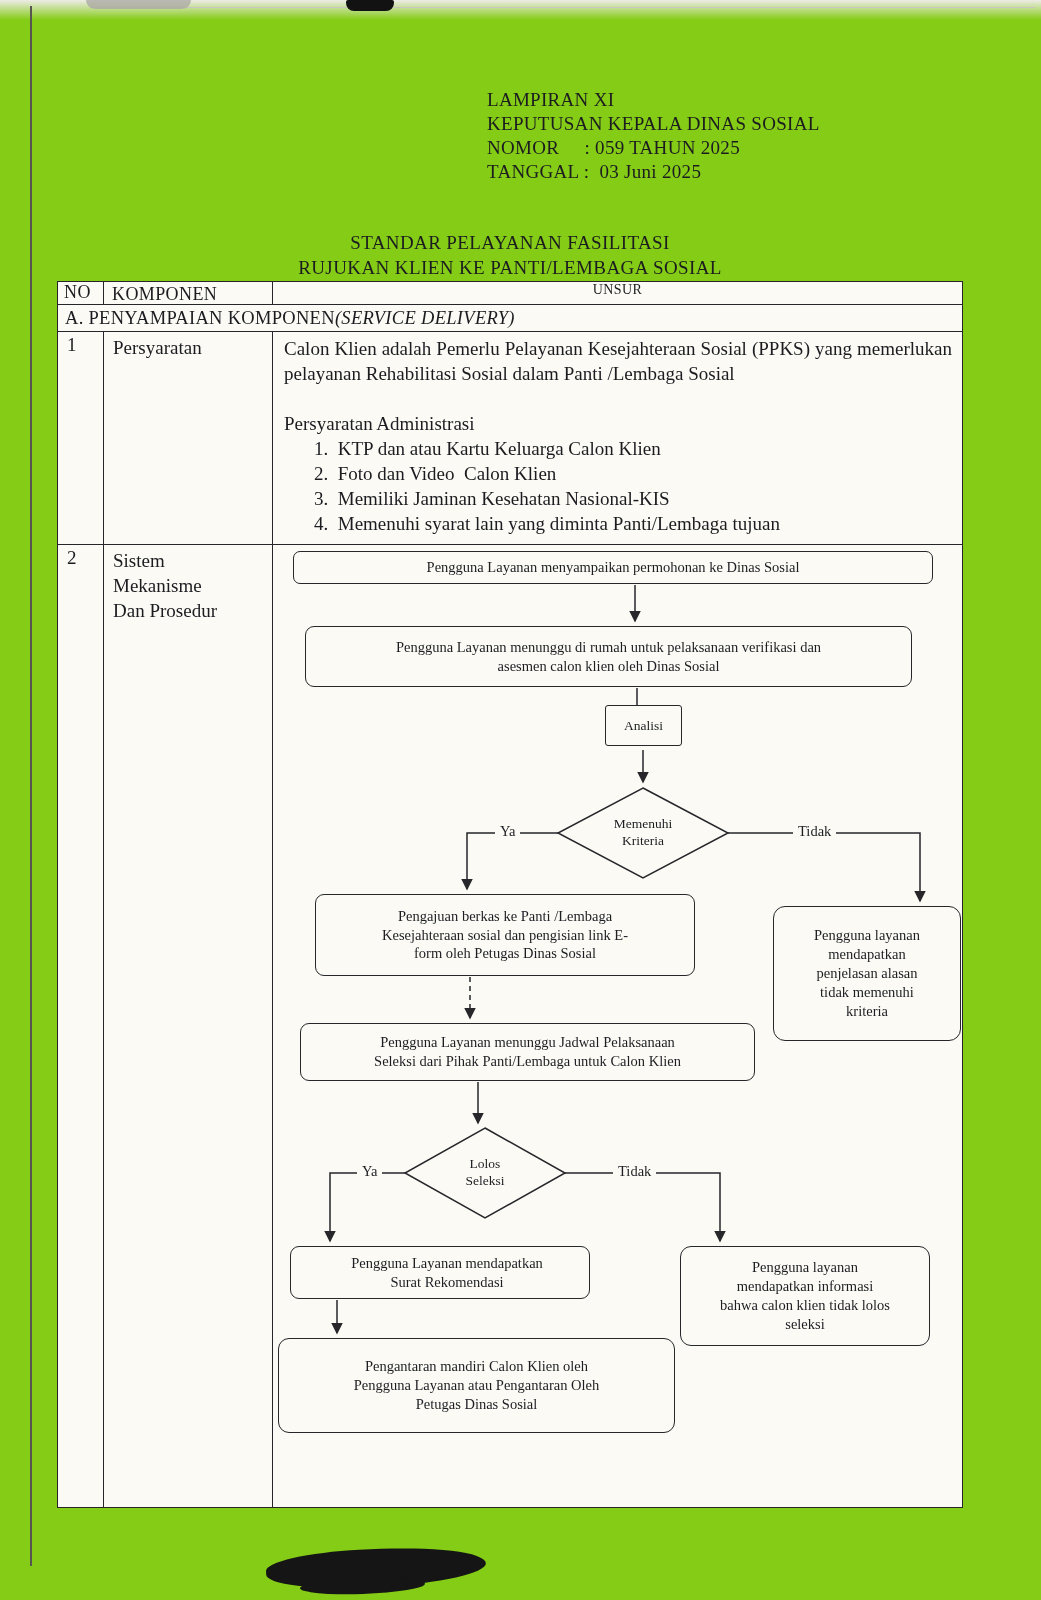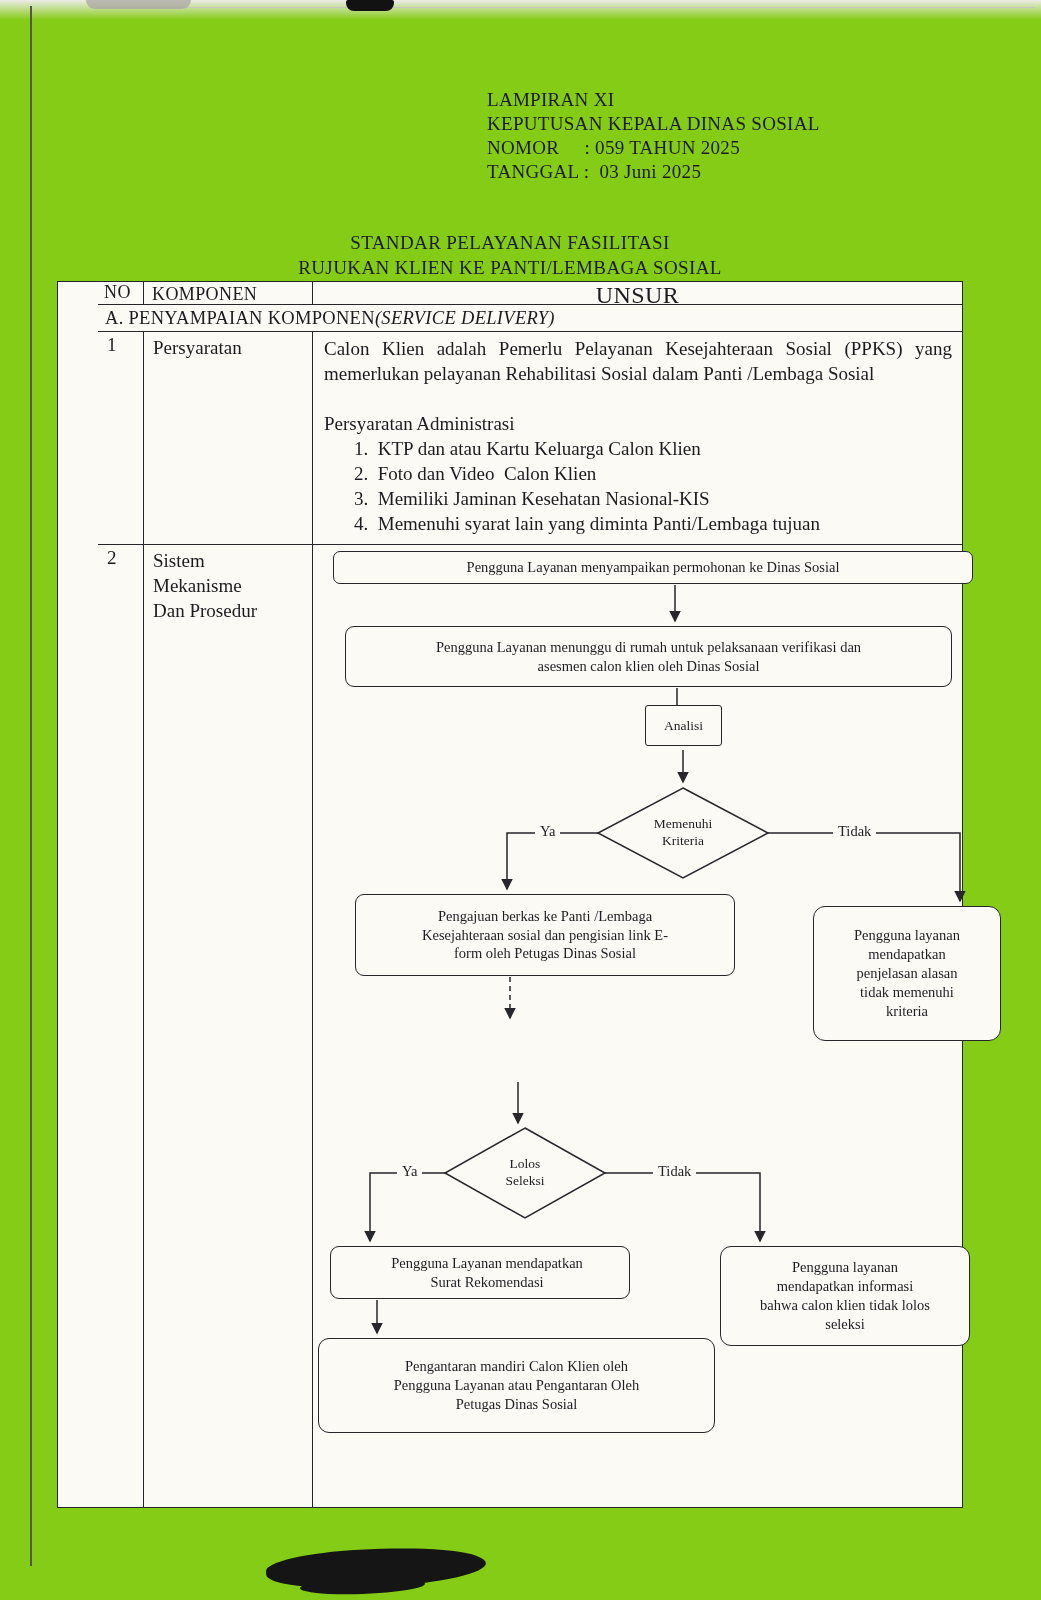--- a/index.html
+++ b/index.html
@@ -26,29 +26,29 @@
 
   
   .hdr { position:absolute; left:487px; top:88px; font-size:19px; line-height:24px; }
   .hdr-line { white-space:pre; letter-spacing:.3px; }
 
   
   .doc-title { position:absolute; left:57px; top:230px; width:906px; text-align:center; font-size:19px; line-height:25px; letter-spacing:.4px; }
 
   
   .doc-table { position:absolute; left:57px; top:281px; width:906px; border:1.6px solid #26262a; background:#fbfaf5; }
-  .t-row { display:flex; border-bottom:1.4px solid #26262a;margin-left:40px; }
+  .t-row { display:flex; border-bottom:1.4px solid #26262a; }
   .t-row.last { border-bottom:none; }
   .c-no   { width:46px;  border-right:1.4px solid #26262a; font-size:19px; padding:2px 0 0 9px; }
   .c-komp { width:169px; border-right:1.4px solid #26262a; font-size:19px; padding:3px 8px 0 9px; line-height:25px; }
   .c-unsur{ flex:1; position:relative; }
   .t-head { height:23px; }
   .t-head .c-no   { font-size:18px; padding:0 0 0 6px; letter-spacing:.4px; }
   .t-head .c-komp { font-size:18px; padding:0 0 0 8px; letter-spacing:.4px; }
-  .t-head .c-unsur{ font-size:24px; text-align:center; letter-spacing:.4px; }
+  .t-head .c-unsur{ font-size:14px; text-align:center; letter-spacing:.4px; }
   .t-section { height:27px; align-items:center; padding-left:7px; font-size:18.5px; letter-spacing:.3px; }
   .t-section .italic { font-style:italic; }
   .t-row1 { height:213px; }
   .t-row2 { height:962px; }
   .pre-line { white-space:pre-line; }
 
   .unsur-body { padding:4px 10px 0 11px; font-size:19px; line-height:25px; }
   .para { text-align:justify; }
   .spacer { height:25px; }
   .req-item { white-space:pre-wrap; margin-left:30px; }
@@ -167,20 +167,22 @@
           <div class="fc-box" style="left:42px; top:349px; width:380px; height:82px;">Pengajuan berkas ke Panti /Lembaga
 Kesejahteraan sosial dan pengisian link E-
 form oleh Petugas Dinas Sosial</div>
 
           <div class="fc-box" style="left:500px; top:361px; width:188px; height:135px; border-radius:12px;">Pengguna layanan
 mendapatkan
 penjelasan alasan
 tidak memenuhi
 kriteria</div>
 
+          <div class="fc-box" style="left:27px; top:478px; width:455px; height:58px;">Pengguna Layanan menunggu Jadwal Pelaksanaan
+Seleksi dari Pihak Panti/Lembaga untuk Calon Klien</div>
 
           <div class="fc-dtext" style="left:162px; top:608px; width:100px; height:40px;">Lolos
 Seleksi</div>
 
           <div class="fc-label" style="left:84px; top:618px;">Ya</div>
           <div class="fc-label" style="left:340px; top:618px;">Tidak</div>
 
           <div class="fc-box" style="left:17px; top:701px; width:300px; height:53px;padding-left:24px;">Pengguna Layanan mendapatkan
 Surat Rekomendasi</div>
 

